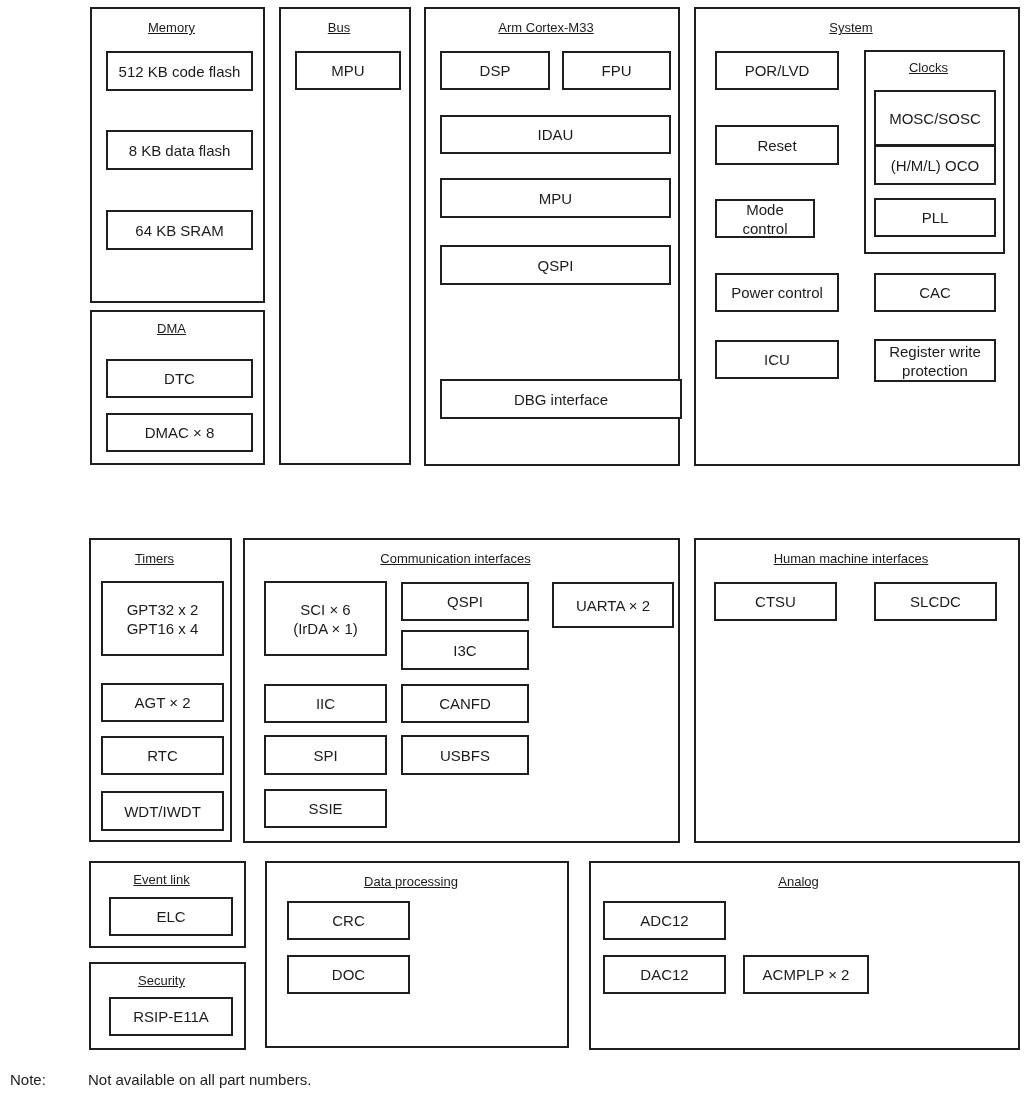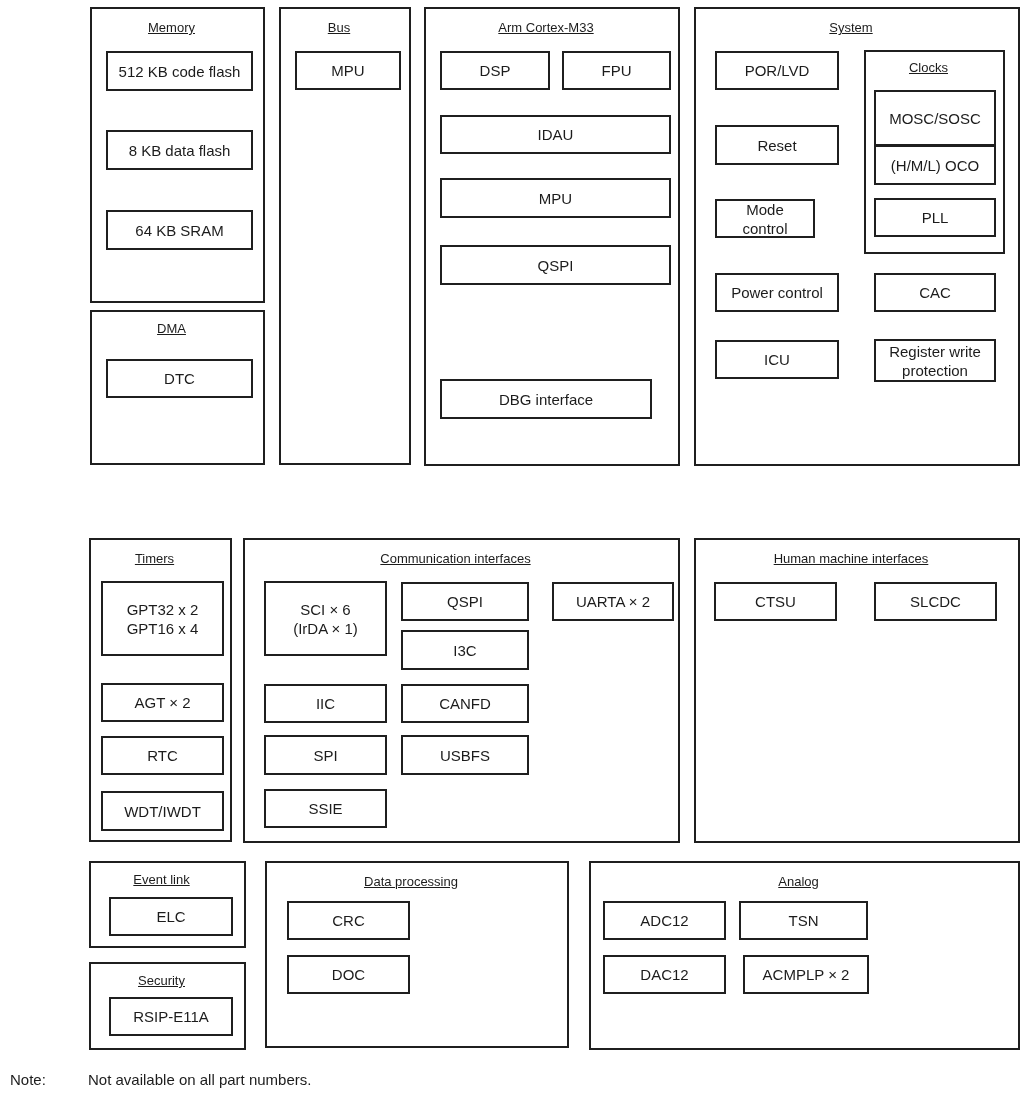--- a/index.html
+++ b/index.html
@@ -65,35 +65,36 @@
   <div class="sec" style="left:90px;top:7px;width:175px;height:296px">
     <div class="sec-title">Memory</div>
     <div class="blk" style="left:14px;top:42px;width:147px;height:40px">512 KB code flash</div>
     <div class="blk" style="left:14px;top:121px;width:147px;height:40px">8 KB data flash</div>
     <div class="blk" style="left:14px;top:201px;width:147px;height:40px">64 KB SRAM</div>
   </div>
 
   <div class="sec" style="left:90px;top:310px;width:175px;height:155px">
     <div class="sec-title" style="top:8px">DMA</div>
     <div class="blk" style="left:14px;top:47px;width:147px;height:39px">DTC</div>
+    <div class="blk" style="left:14px;top:101px;width:147px;height:39px">DMAC × 8</div>
   </div>
 
   <div class="sec" style="left:279px;top:7px;width:132px;height:458px">
     <div class="sec-title">Bus</div>
     <div class="blk" style="left:14px;top:42px;width:106px;height:39px">MPU</div>
   </div>
 
   <div class="sec" style="left:424px;top:7px;width:256px;height:459px">
     <div class="sec-title">Arm Cortex-M33</div>
     <div class="blk" style="left:14px;top:42px;width:110px;height:39px">DSP</div>
     <div class="blk" style="left:136px;top:42px;width:109px;height:39px">FPU</div>
     <div class="blk" style="left:14px;top:106px;width:231px;height:39px">IDAU</div>
     <div class="blk" style="left:14px;top:169px;width:231px;height:40px">MPU</div>
     <div class="blk" style="left:14px;top:236px;width:231px;height:40px">QSPI</div>
-    <div class="blk" style="left:14px;top:370px;width:212px;height:40px">DBG interface</div>
+    <div class="blk" style="left:14px;top:370px;width:242px;height:40px">DBG interface</div>
   </div>
 
   <div class="sec" style="left:694px;top:7px;width:326px;height:459px">
     <div class="sec-title">System</div>
     <div class="blk" style="left:19px;top:42px;width:124px;height:39px">POR/LVD</div>
     <div class="blk" style="left:19px;top:116px;width:124px;height:40px">Reset</div>
     <div class="blk" style="left:19px;top:190px;width:100px;height:39px">Mode control</div>
     <div class="blk" style="left:19px;top:264px;width:124px;height:39px">Power control</div>
     <div class="blk" style="left:19px;top:331px;width:124px;height:39px">ICU</div>
 
@@ -116,21 +117,21 @@
     <div class="blk" style="left:10px;top:196px;width:123px;height:39px">RTC</div>
     <div class="blk" style="left:10px;top:251px;width:123px;height:40px">WDT/IWDT</div>
   </div>
 
   <div class="sec" style="left:243px;top:538px;width:437px;height:305px">
     <div class="sec-title">Communication interfaces</div>
     <div class="blk" style="left:19px;top:41px;width:123px;height:75px">SCI × 6
 (IrDA × 1)</div>
     <div class="blk" style="left:156px;top:42px;width:128px;height:39px">QSPI</div>
     <div class="blk" style="left:156px;top:90px;width:128px;height:40px">I3C</div>
-    <div class="blk" style="left:307px;top:42px;width:122px;height:39px">UARTA × 2</div>
+    <div class="blk" style="left:307px;top:42px;width:122px;height:46px">UARTA × 2</div>
     <div class="blk" style="left:19px;top:144px;width:123px;height:39px">IIC</div>
     <div class="blk" style="left:156px;top:144px;width:128px;height:39px">CANFD</div>
     <div class="blk" style="left:19px;top:195px;width:123px;height:40px">SPI</div>
     <div class="blk" style="left:156px;top:195px;width:128px;height:40px">USBFS</div>
     <div class="blk" style="left:19px;top:249px;width:123px;height:39px">SSIE</div>
   </div>
 
   <div class="sec" style="left:694px;top:538px;width:326px;height:305px">
     <div class="sec-title">Human machine interfaces</div>
     <div class="blk" style="left:18px;top:42px;width:123px;height:39px">CTSU</div>
@@ -149,21 +150,20 @@
 
   <div class="sec" style="left:265px;top:861px;width:304px;height:187px">
     <div class="sec-title">Data processing</div>
     <div class="blk" style="left:20px;top:38px;width:123px;height:39px">CRC</div>
     <div class="blk" style="left:20px;top:92px;width:123px;height:39px">DOC</div>
   </div>
 
   <div class="sec" style="left:589px;top:861px;width:431px;height:189px">
     <div class="sec-title">Analog</div>
     <div class="blk" style="left:12px;top:38px;width:123px;height:39px">ADC12</div>
-    <div class="blk" style="left:148px;top:38px;width:129px;height:39px">TSN</div>
     <div class="blk" style="left:12px;top:92px;width:123px;height:39px">DAC12</div>
     <div class="blk" style="left:152px;top:92px;width:126px;height:39px">ACMPLP × 2</div>
   </div>
 
   <div class="note-row">
     <span class="note-label">Note:</span>
     <span>Not available on all part numbers.</span>
   </div>
 
 </div>

